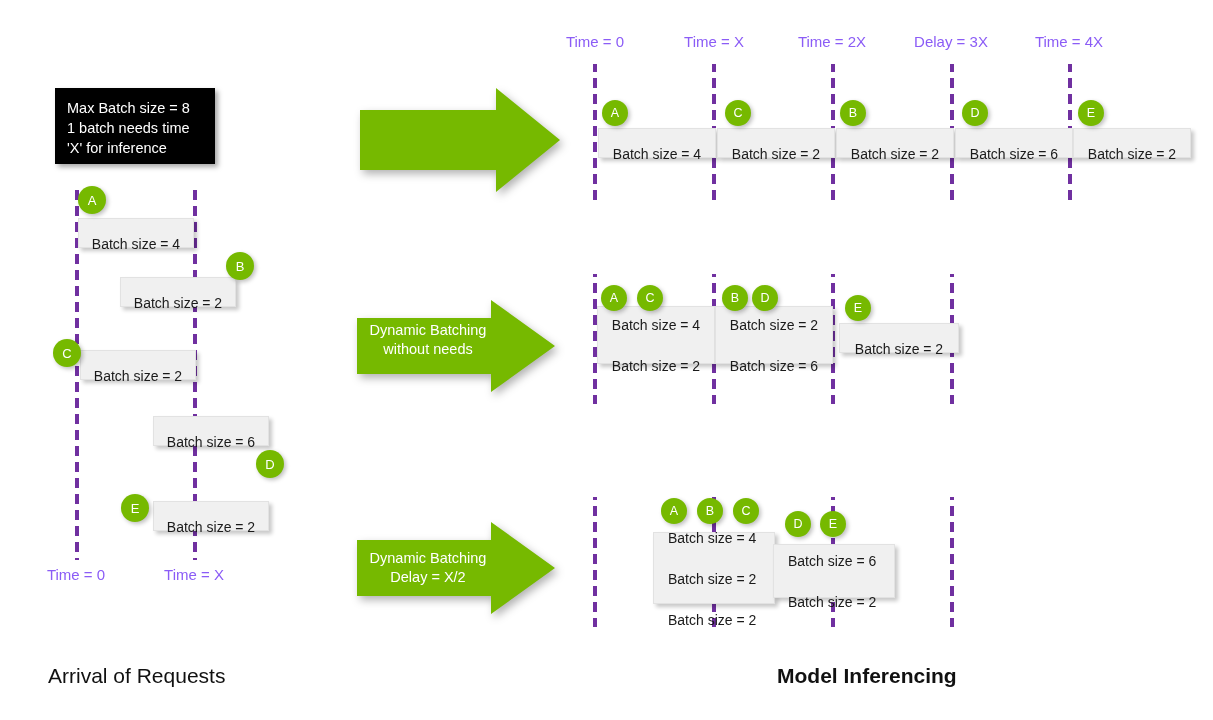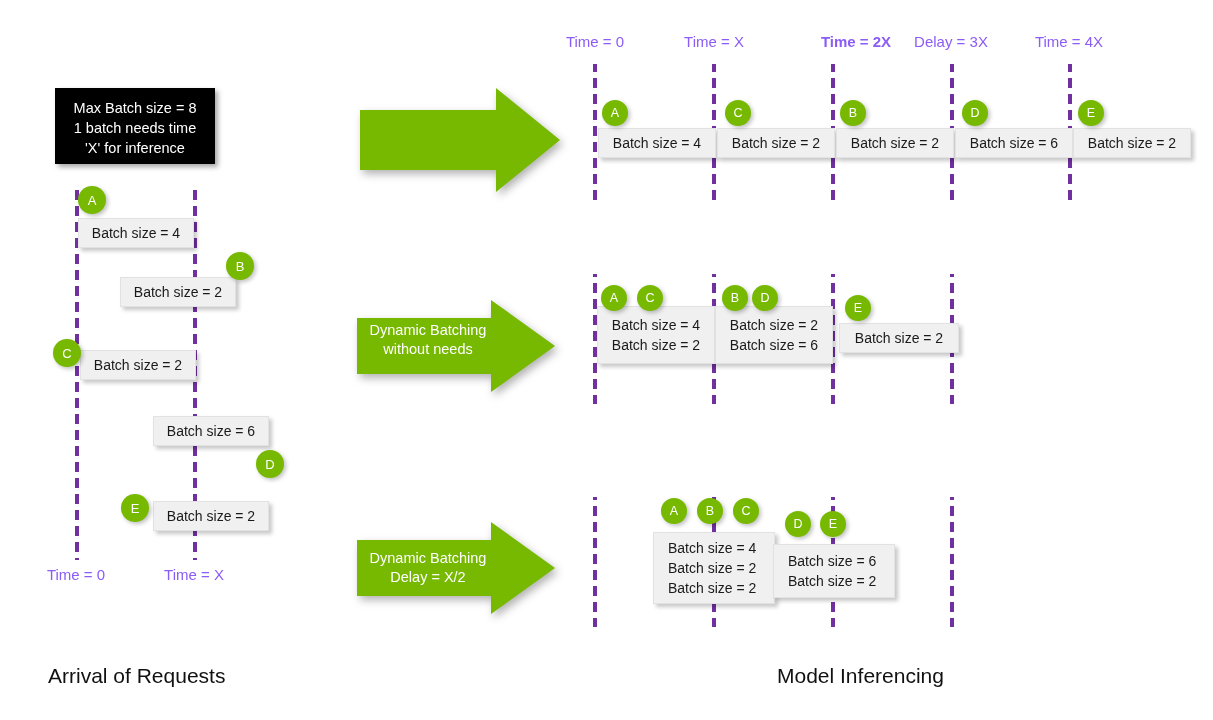--- a/index.html
+++ b/index.html
@@ -11,21 +11,20 @@
     overflow:hidden;
     color:#000;
   }
   .stage{position:absolute;left:0;top:0;width:1213px;height:720px;}
 
   
   .infobox{
     position:absolute;
     background:#000000;
     color:#ffffff;
-    text-align:center;
     font-size:14.5px;
     line-height:20px;
     padding:10px 12px;
     box-sizing:border-box;
     box-shadow:3px 3px 5px rgba(0,0,0,0.35);
   }
 
   
   .vline{
     position:absolute;
@@ -44,21 +43,21 @@
     box-sizing:border-box;
     font-size:14px;
     color:#1a1a1a;
     display:flex;
     flex-direction:column;
     align-items:center;
     justify-content:center;
     box-shadow:3px 3px 4px rgba(0,0,0,0.22);
     white-space:nowrap;
   }
-  .batchbox .bline{line-height:20px;}
+  .batchbox .bline{line-height:20px;margin-top:21px;}
   .batchbox.tall{align-items:flex-start;padding-left:14px;}
 
   
   .marker{
     position:absolute;
     width:28px;height:28px;
     border-radius:50%;
     background:#76b900;
     color:#ffffff;
     font-size:13px;
@@ -146,21 +145,21 @@
   </div>
   <div class="marker" style="left:121px;top:494px;">
     <span>E</span>
   </div>
 
   <div class="timelabel" style="left:17px;top:566px;width:118px;">Time = 0</div>
   <div class="timelabel" style="left:135px;top:566px;width:118px;">Time = X</div>
 
   <div class="timelabel" style="left:536px;top:33px;width:118px;">Time = 0</div>
   <div class="timelabel" style="left:655px;top:33px;width:118px;">Time = X</div>
-  <div class="timelabel" style="left:797px;top:33px;width:118px;font-weight:bold;">Time = 2X</div>
+  <div class="timelabel" style="left:773px;top:33px;width:118px;">Time = 2X</div>
   <div class="timelabel" style="left:892px;top:33px;width:118px;">Delay = 3X</div>
   <div class="timelabel" style="left:1010px;top:33px;width:118px;">Time = 4X</div>
 
   <div class="arrow" style="left:360px;top:88px;">
     <svg width="200" height="104" viewBox="0 0 200 104">
       <path d="M0,22 L136,22 L136,0 L200,52 L136,104 L136,82 L0,82 Z" fill="#76b900"></path>
     </svg>
   </div>
 
   <div class="vline" style="left:593px;top:64px;height:140px;"></div>
@@ -283,15 +282,15 @@
     <span class="bline">Batch size = 2</span>
   </div>
   <div class="marker sm" style="left:785px;top:511px;">
     <span>D</span>
   </div>
   <div class="marker sm" style="left:820px;top:511px;">
     <span>E</span>
   </div>
 
   <div class="caption" style="left:48px;top:664px;text-align:right;">Arrival of Requests</div>
-  <div class="caption" style="left:777px;top:664px;">Model Inferencing</div>
+  <div class="caption" style="left:777px;top:664px;font-weight:bold;">Model Inferencing</div>
 
 </div>
 
 </body></html>

